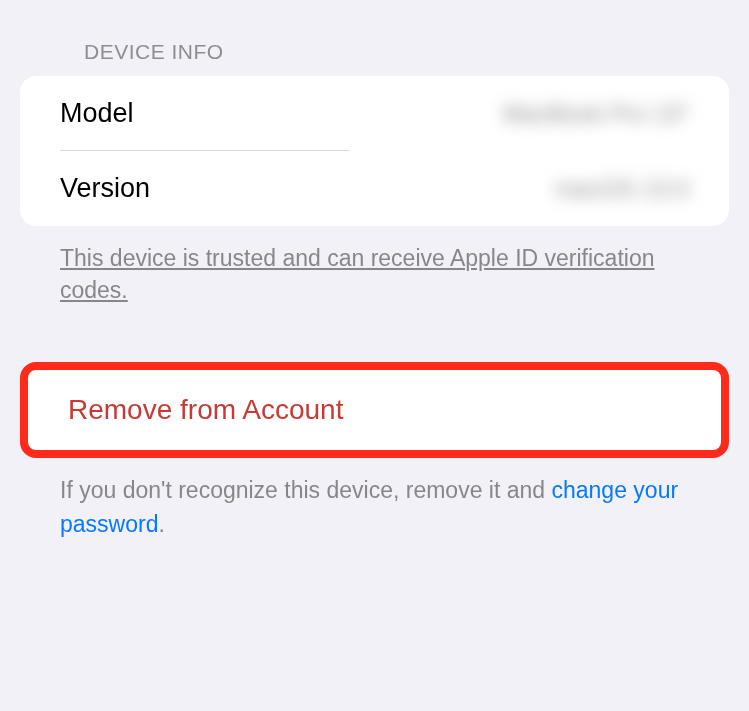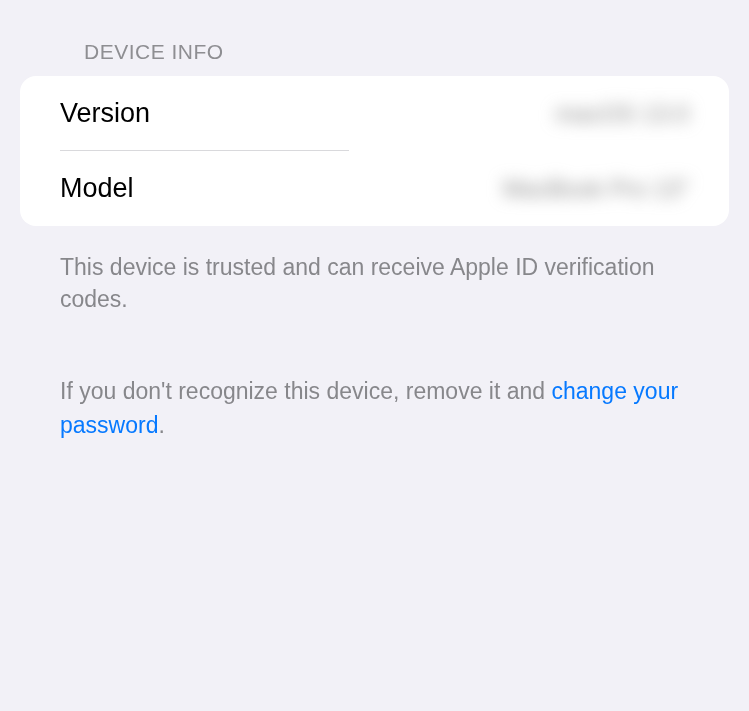--- a/index.html
+++ b/index.html
@@ -53,64 +53,68 @@
     }
     .row-value {
       font-size: 24px;
       color: #888888;
       filter: blur(8px);
       user-select: none;
     }
     .footer-text {
       font-size: 23px;
       color: #87878b;
-      padding: 25px 60px;
+      padding: 16px 60px;
       line-height: 1.4;
+      text-decoration: underline;
     }
     .action-card {
       background: #ffffff;
       border-radius: 16px;
       margin: 40px 20px 0 20px;
       padding: 24px 40px;
       border: 8px solid #ff2a1a;
     }
     .action-label {
       font-size: 28px;
       color: #c73a36;
       font-weight: 400;
     }
     .link {
       color: #0679ff;
       cursor: pointer;
     }
     .bottom-text {
       font-size: 23px;
       color: #87878b;
-      padding: 35px 60px;
+      padding: 16px 60px;
       line-height: 1.45;
     }
   </style>
 </head>
 <body>
 
 <div class="container">
 
   <div class="section-header">DEVICE INFO</div>
 
   <div class="card">
     <div class="row">
+      <span class="row-label">Model</span>
+      <span class="row-value">MacBook Pro 13"</span>
+    </div>
+    <div class="row">
       <span class="row-label">Version</span>
       <span class="row-value">macOS 13.0</span>
-    </div>
-    <div class="row">
-      <span class="row-label">Model</span>
-      <span class="row-value">MacBook Pro 13"</span>
     </div>
   </div>
 
   <div class="footer-text">This device is trusted and can receive Apple ID verification codes.</div>
 
+  <div class="action-card">
+    <span class="action-label">Remove from Account</span>
+  </div>
 
   <div class="bottom-text">
     <span>If you don't recognize this device, remove it and </span><span class="link">change your password</span><span>.</span>
   </div>
 
 </div>
 
 </body></html>

